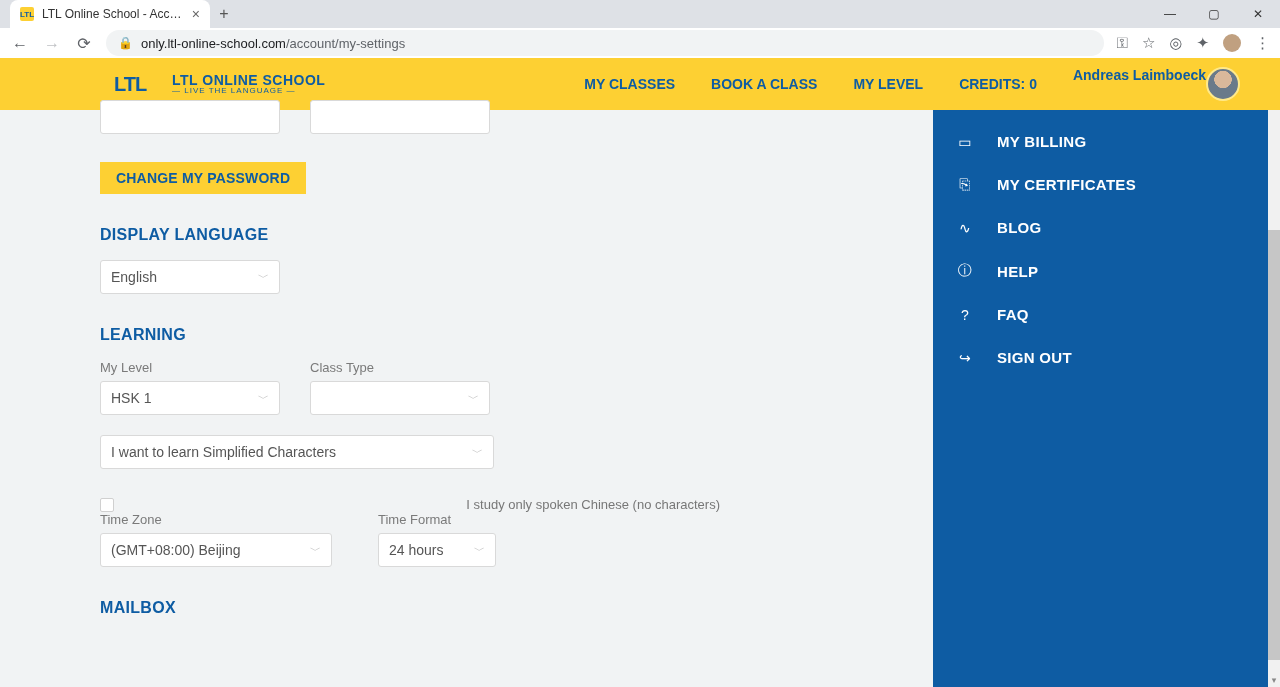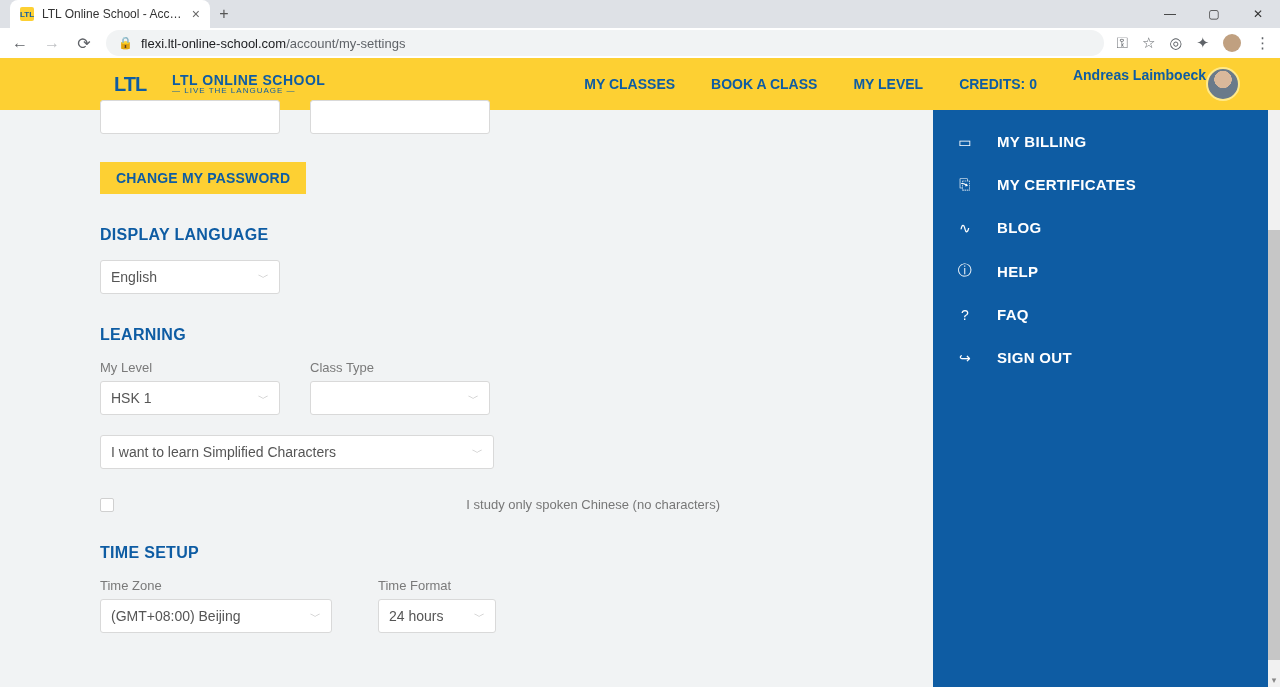--- a/index.html
+++ b/index.html
@@ -97,21 +97,21 @@
       <div>✕</div>
     </div>
   </div>
   <div class="addr-bar">
     <span class="nav-icon">←</span>
     <span class="nav-icon disabled">→</span>
     <span class="nav-icon">⟳</span>
     <div class="url-field">
       <span class="lock">🔒</span>
       <span>
-        <span class="host">flexi.ltl-online-school.com</span><span>/account/my-settings</span>
+        <span class="host">only.ltl-online-school.com</span><span>/account/my-settings</span>
       </span>
     </div>
     <div class="ext-icons">
       <span>⚿</span>
       <span>☆</span>
       <span>◎</span>
       <span>✦</span>
       <span class="avatar-small"></span>
       <span>⋮</span>
     </div>
@@ -174,38 +174,38 @@
     <div class="select wide" style="margin-bottom:28px;">
       <span>I want to learn Simplified Characters</span>
       <span class="caret">﹀</span>
     </div>
 
     <label class="checkbox-row">
       <span class="checkbox"></span>
       <span>I study only spoken Chinese (no characters)</span>
     </label>
 
-    <h3 class="section">TIME SETUP</h3>
     <div class="row">
       <div class="col">
         <span class="label">Time Zone</span>
         <div class="select mid">
           <span>(GMT+08:00) Beijing</span>
           <span class="caret">﹀</span>
         </div>
       </div>
       <div class="col" style="margin-left:16px;">
         <span class="label">Time Format</span>
         <div class="select narrow">
           <span>24 hours</span>
           <span class="caret">﹀</span>
         </div>
       </div>
     </div>
 
+    <h3 class="section">MAILBOX</h3>
   </div>
 
   <div class="sidebar">
     <div class="side-item">
       <span class="side-icon">▭</span>
       <span>MY BILLING</span>
     </div>
     <div class="side-item">
       <span class="side-icon">⎘</span>
       <span>MY CERTIFICATES</span>

